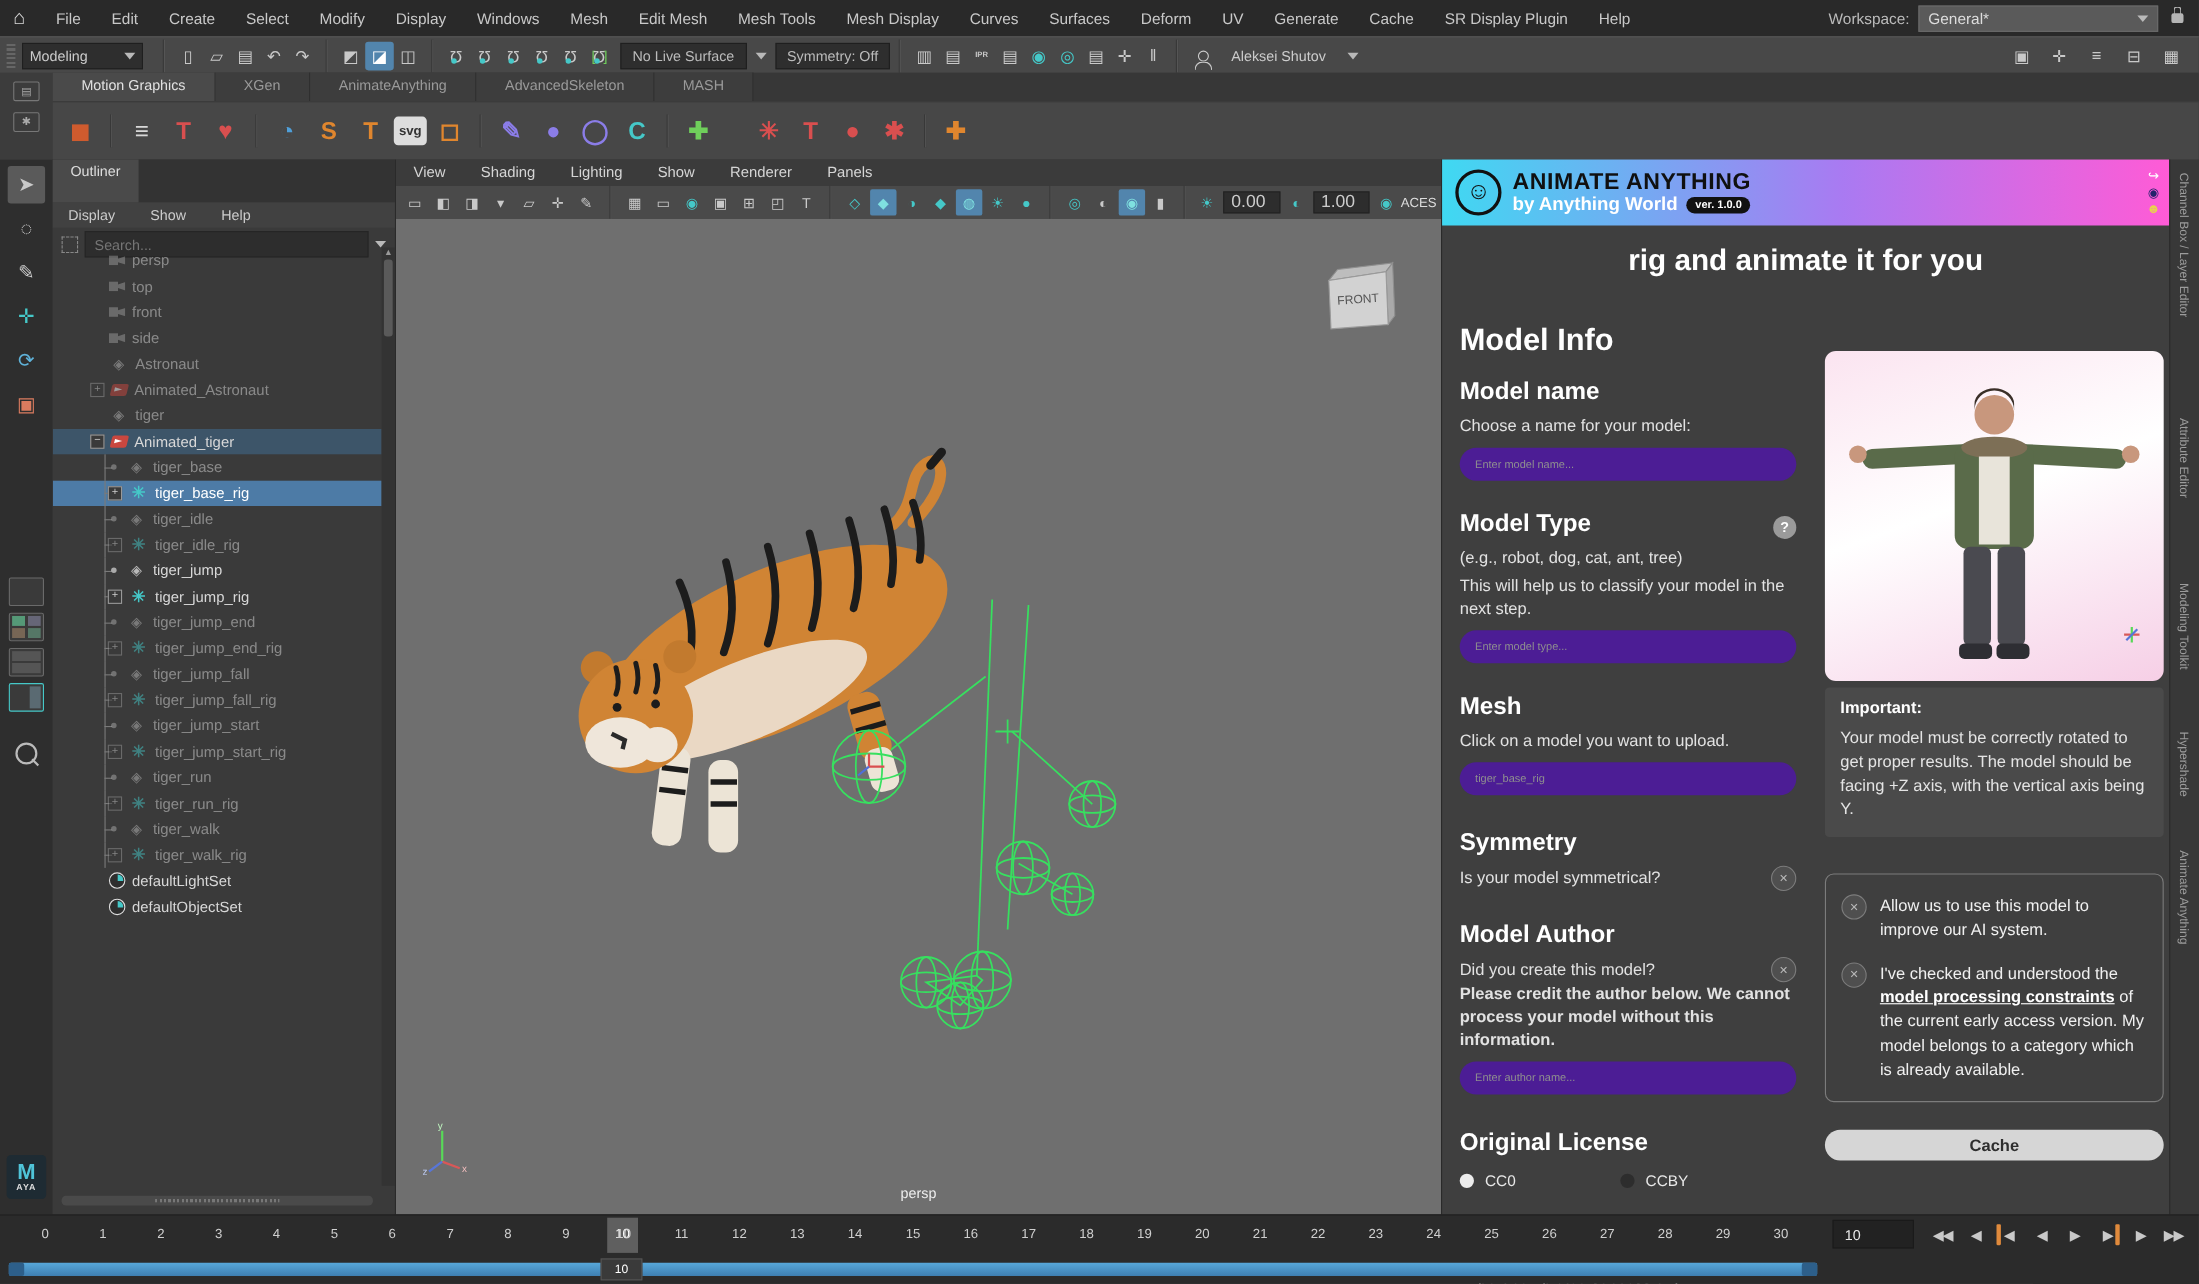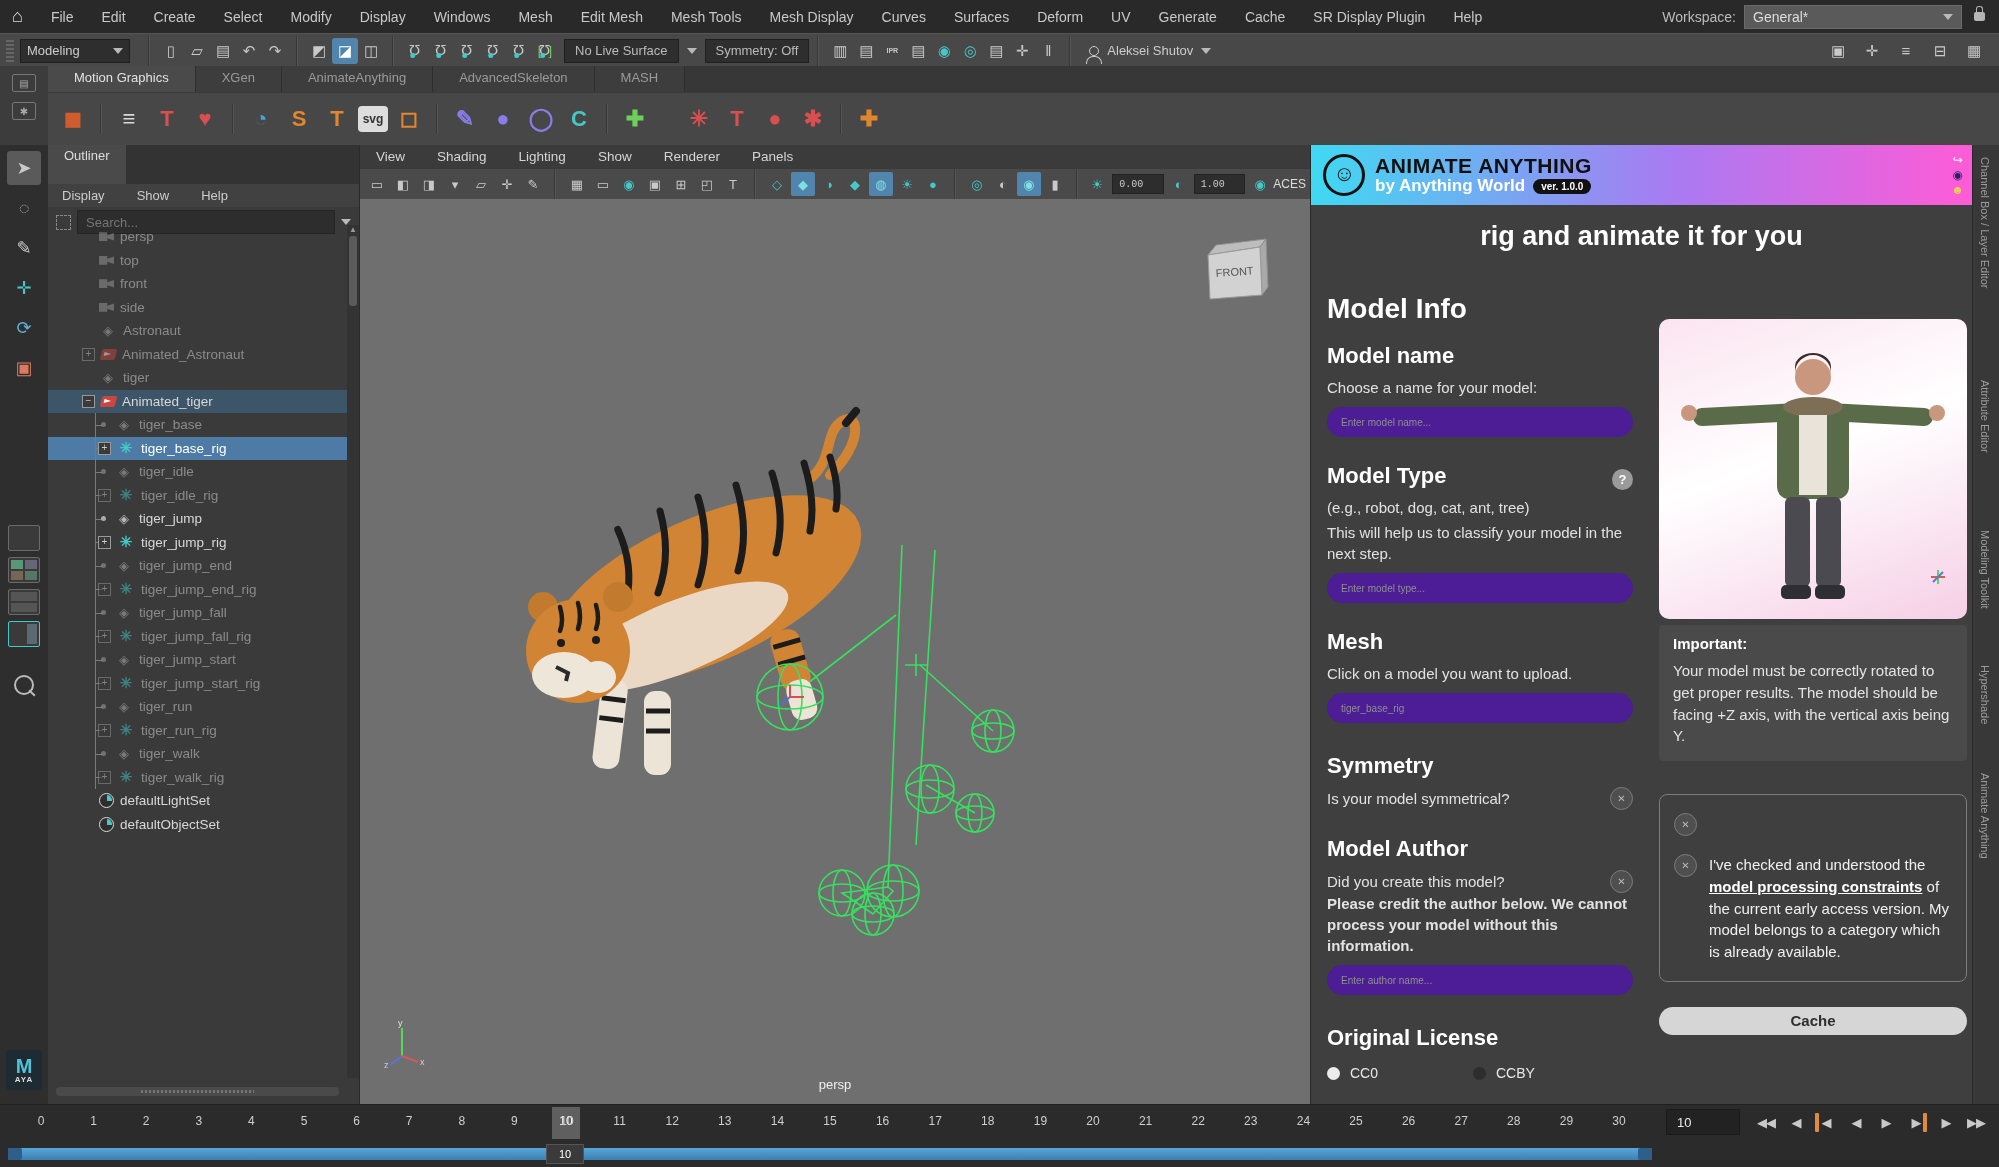--- a/index.html
+++ b/index.html
@@ -21,21 +21,21 @@
   .grip{width:8px;height:22px;margin:0 6px;background:repeating-linear-gradient(0deg,#666 0 2px,transparent 2px 4px);}
   .mode-dd{background:#2e2e2e;border:1px solid #1f1f1f;width:96px;height:22px;display:flex;align-items:center;justify-content:space-between;padding:0 6px;color:#ccc;margin-right:10px;}
   .tbtn{width:26px;height:26px;display:flex;align-items:center;justify-content:center;font-size:15px;color:#c9c9c9;border-radius:3px;}
   .tbtn.active{background:#5285ad;color:#fff;}
   .tbtn.small{font-size:7px;font-weight:bold;}
   .flip{display:inline-block;transform:rotate(180deg);}
   .mag{color:#c9c9c9;position:relative;}
   .mag .tealdot{position:absolute;top:1px;right:1px;width:5px;height:5px;border-radius:50%;background:#45c8c8;}
   .bracket{color:#6fcf5b;font-size:13px;margin:0 -2px;}
   .live-dd,.sym-dd{background:#2e2e2e;border:1px solid #1f1f1f;height:22px;display:flex;align-items:center;padding:0 10px;color:#bbb;}
-  .user{display:flex;align-items:center;gap:8px;margin-left:10px;}
+  .user{display:flex;align-items:center;gap:20px;margin-left:10px;}
   .phead{width:8px;height:8px;border:1.5px solid #ccc;border-radius:50%;position:relative;}
   .phead::after{content:"";position:absolute;left:-4px;top:9px;width:14px;height:7px;border:1.5px solid #ccc;border-bottom:none;border-radius:7px 7px 0 0;}
   .tb-right{margin-left:auto;display:flex;gap:8px;padding-right:12px;}
   
   .shelf-left{position:absolute;left:0;top:66px;width:48px;height:79px;background:#3c3c3c;display:flex;flex-direction:column;align-items:center;gap:10px;padding-top:8px;box-sizing:border-box;}
   .shelf-left .sbtn{width:22px;height:16px;border:1px solid #777;border-radius:2px;color:#aaa;font-size:10px;display:flex;align-items:center;justify-content:center;}
   .shelf-tabs{position:absolute;left:48px;top:66px;width:1951px;height:26px;background:#373737;display:flex;align-items:flex-end;font-size:13px;}
   .stab{padding:4px 26px;background:#3d3d3d;color:#9a9a9a;border-right:1px solid #2e2e2e;height:18px;}
   .stab.active{background:#4a4a4a;color:#e2e2e2;}
   .shelf-icons{position:absolute;left:48px;top:92px;width:1951px;height:53px;background:#474747;border-top:1px solid #3a3a3a;display:flex;align-items:center;padding-left:6px;box-sizing:border-box;}
@@ -95,21 +95,21 @@
   .hscroll::after{content:"";position:absolute;left:30%;right:30%;top:3px;height:3px;background:repeating-linear-gradient(90deg,#777 0 2px,transparent 2px 4px);}
   
   .viewport{position:absolute;left:360px;top:145px;width:950px;height:959px;background:#393939;}
   .vmenus{height:23px;display:flex;align-items:center;font-size:13.5px;color:#d5d5d5;background:#3b3b3b;}
   .vmenu{padding:0 16px;}
   .vicons{height:30px;background:#4a4a4a;border-top:1px solid #3a3a3a;display:flex;align-items:center;padding:0 4px;}
   .vic{width:24px;height:24px;display:flex;align-items:center;justify-content:center;font-size:13px;color:#c9c9c9;border-radius:2px;margin:0 1px;}
   .vic.teal{color:#45c8c8;}
   .vic.active{background:#5285ad;}
   .vic.active.teal{color:#7fe0e0;}
-  .vfield{width:44px;height:18px;background:#2d2d2d;border:1px solid #222;color:#ccc;font-size:10px;display:flex;align-items:center;padding:0 6px;margin:0 4px;font-family:Liberation Mono, monospace;}
+  .vfield{width:44px;height:18px;background:#2d2d2d;border:1px solid #222;color:#ccc;font-size:16px;display:flex;align-items:center;padding:0 6px;margin:0 4px;}
   .aces{color:#ddd;font-size:12px;margin-left:2px;}
   .canvas{position:absolute;left:0;top:54px;right:0;bottom:0;background:#6f6f6f;overflow:hidden;}
   .persp-label{position:absolute;left:0;right:0;bottom:12px;text-align:center;color:#efefef;font-size:13px;}
   .viewcube{position:absolute;right:38px;top:36px;width:70px;height:68px;}
   .axisgizmo{position:absolute;left:24px;bottom:36px;width:44px;height:50px;}
   
   .aw{position:absolute;left:1310px;top:145px;width:662px;height:959px;background:#3f3f3f;border-left:1px solid #2a2a2a;box-sizing:border-box;}
   .banner{position:absolute;left:0;top:0;width:100%;height:60px;background:linear-gradient(90deg,#3fd9f2,#a97af2 55%,#ff5bd6);display:flex;align-items:center;}
   .logo{width:42px;height:42px;border-radius:50%;border:3px solid #111;margin:0 10px 0 12px;position:relative;background:transparent;box-sizing:border-box;}
   .logo::before{content:"☺";position:absolute;left:7px;top:4px;font-size:22px;color:#111;}
@@ -756,20 +756,21 @@
             </g>
         </svg>
       </div>
       <div class="impbox">
         <div class="h">Important:</div>
         <div class="t">Your model must be correctly rotated to get proper results. The model should be facing +Z axis, with the vertical axis being Y.</div>
       </div>
       <div class="checkcard">
           <div class="checkrow">
             <span class="xtog">✕</span>
+            <span class="txt"><span>Allow us to use this model to improve our AI system.</span></span>
           </div>
           <div class="checkrow">
             <span class="xtog">✕</span>
             <span class="txt"><span>I've checked and understood the </span><span class="u">model processing constraints</span><span> of the current early access version. My model belongs to a category which is already available.</span></span>
           </div>
         </div>
       <button class="upload">Cache</button>
     </div>
   </div>
 

